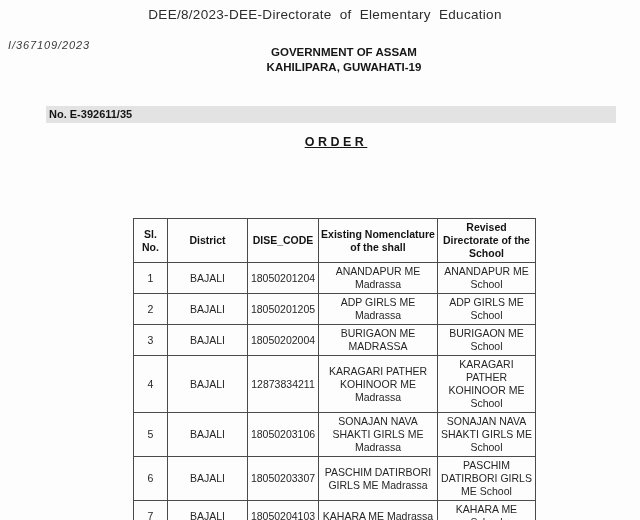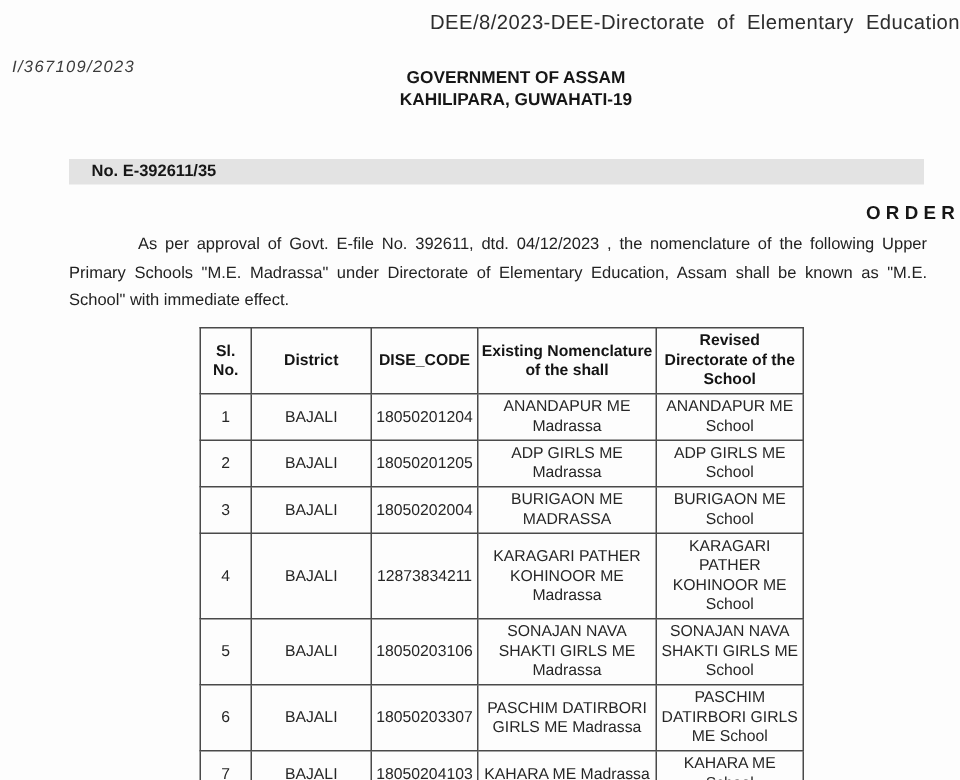--- a/index.html
+++ b/index.html
@@ -8,21 +8,21 @@
     width: 640px;
     height: 520px;
     background: #fdfdfd;
     overflow: hidden;
     font-family: "Liberation Sans", sans-serif;
     color: #1e1e1e;
   }
   .top-ref {
     position: absolute;
     top: 7px; left: 10px; right: 0;
-    text-align: right;
+    text-align: center;
     font-size: 13.5px;
     color: #2d2d2d;
     word-spacing: 4px;
     letter-spacing: 0.3px;
   }
   .doc-id {
     position: absolute;
     top: 39px; left: 8px;
     font-size: 11px;
     letter-spacing: 0.9px;
@@ -40,31 +40,32 @@
   }
   .letterhead .underline { }
   .ref-band {
     position: absolute;
     top: 106px; left: 46px;
     width: 570px; height: 17px;
     background: #e3e3e3;
     font-weight: bold;
     font-size: 11px;
     line-height: 17px;
-    padding-left: 15px;
+    padding-left: 3px;
     box-sizing: border-box;
     color: #161616;
   }
   .order-title {
     position: absolute;
     top: 135px; left: 32px; right: 0;
-    text-align: right;
+    text-align: center;
     font-weight: bold;
     font-size: 12.5px;
     letter-spacing: 3.5px;
+    text-decoration: underline;
     color: #161616;
   }
   .body-para {
     position: absolute;
     top: 154px; left: 46px;
     width: 572px;
     margin: 0;
     font-size: 11px;
     line-height: 18.5px;
     text-align: justify;
@@ -112,21 +113,20 @@
     <div>GOVERNMENT OF ASSAM</div>
     <div class="underline">KAHILIPARA, GUWAHATI-19</div>
   </div>
 
   <div class="ref-band">
     <span>No. E-392611/35</span>
   </div>
 
   <div class="order-title">ORDER</div>
 
-  <p class="body-para">As per approval of Govt. E-file No. 392611, dtd. 04/12/2023 , the nomenclature of the following Upper Primary Schools "M.E. Madrassa" under Directorate of Elementary Education, Assam shall be known as "M.E. School" with immediate effect.</p>
 
   <table class="order-table">
     <colgroup>
       <col style="width:34px">
       <col style="width:80px">
       <col style="width:71px">
       <col style="width:119px">
       <col style="width:98px">
     </colgroup>
     <thead>

